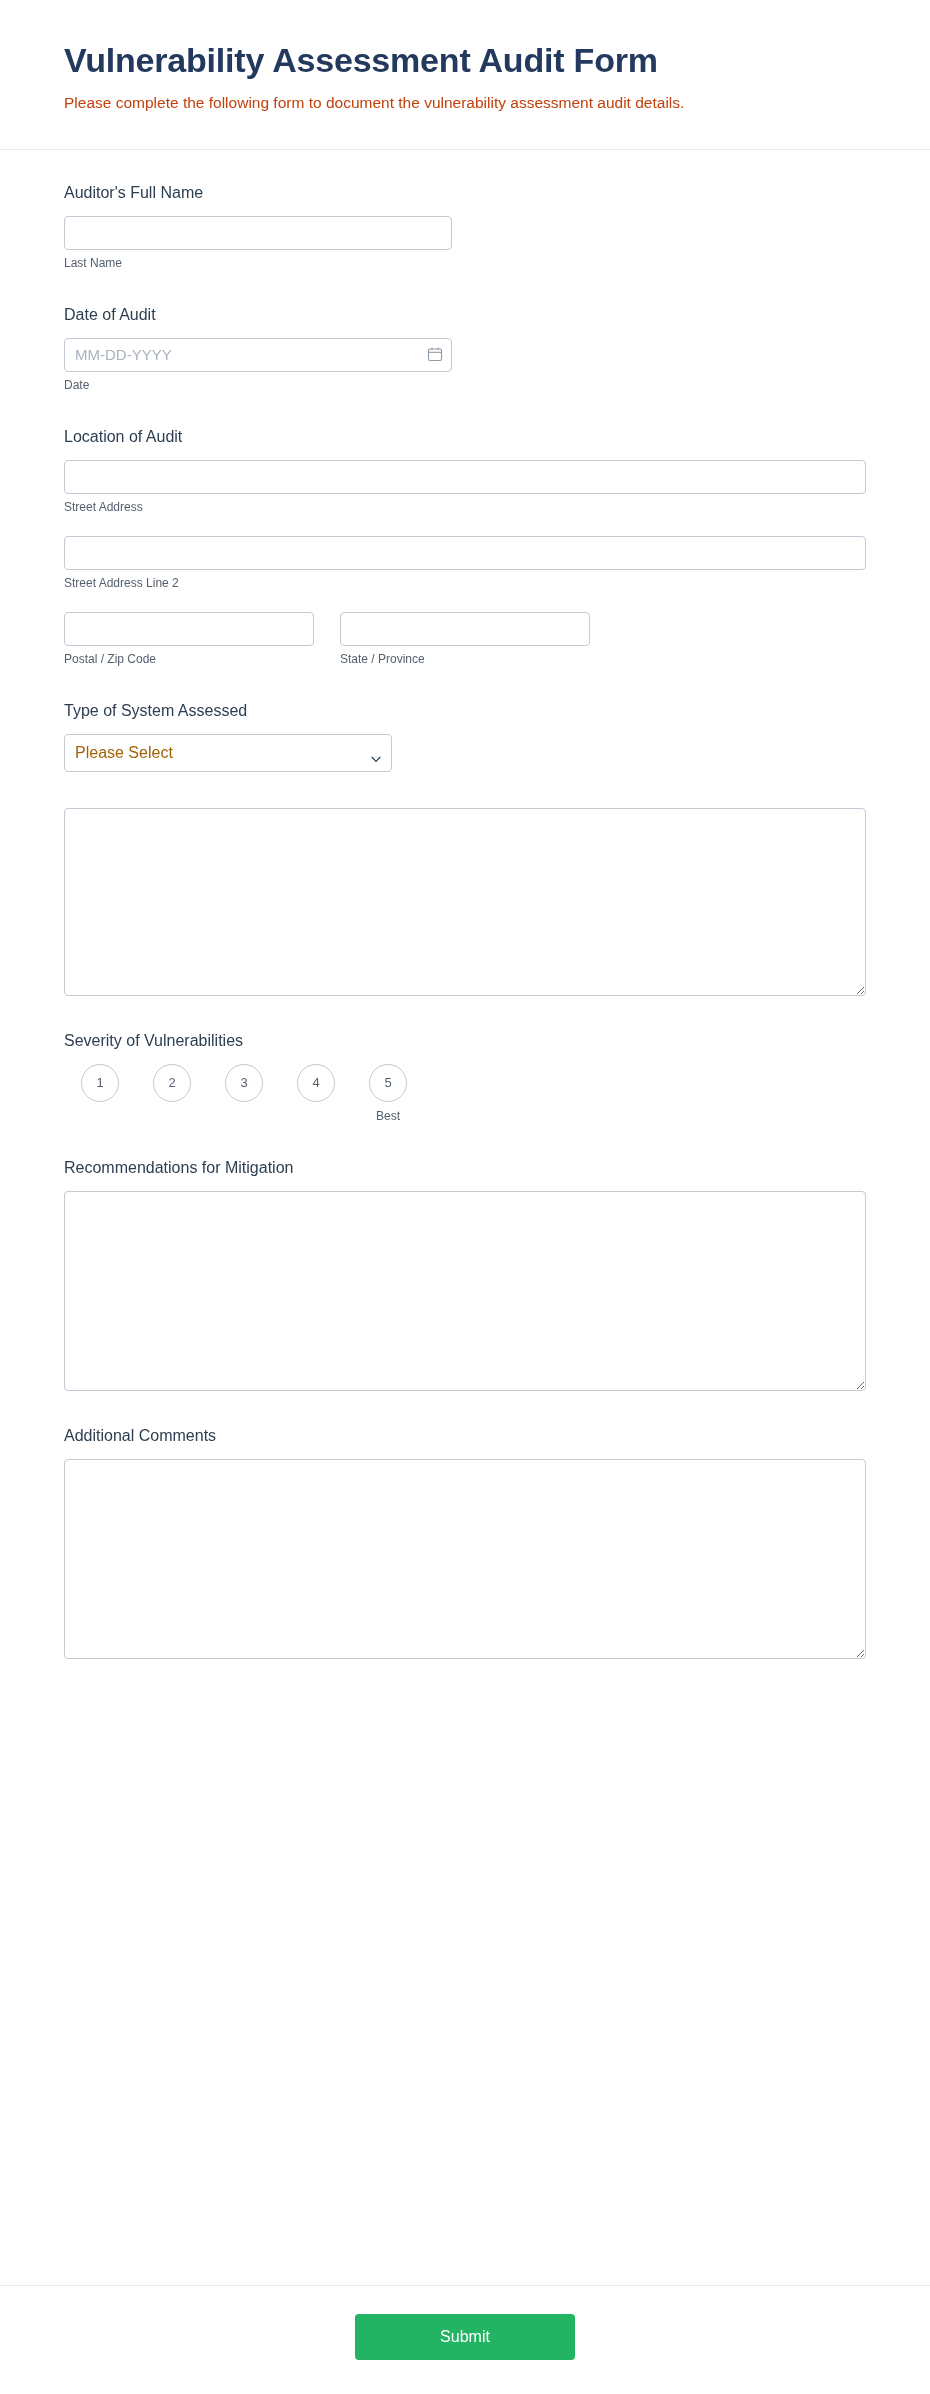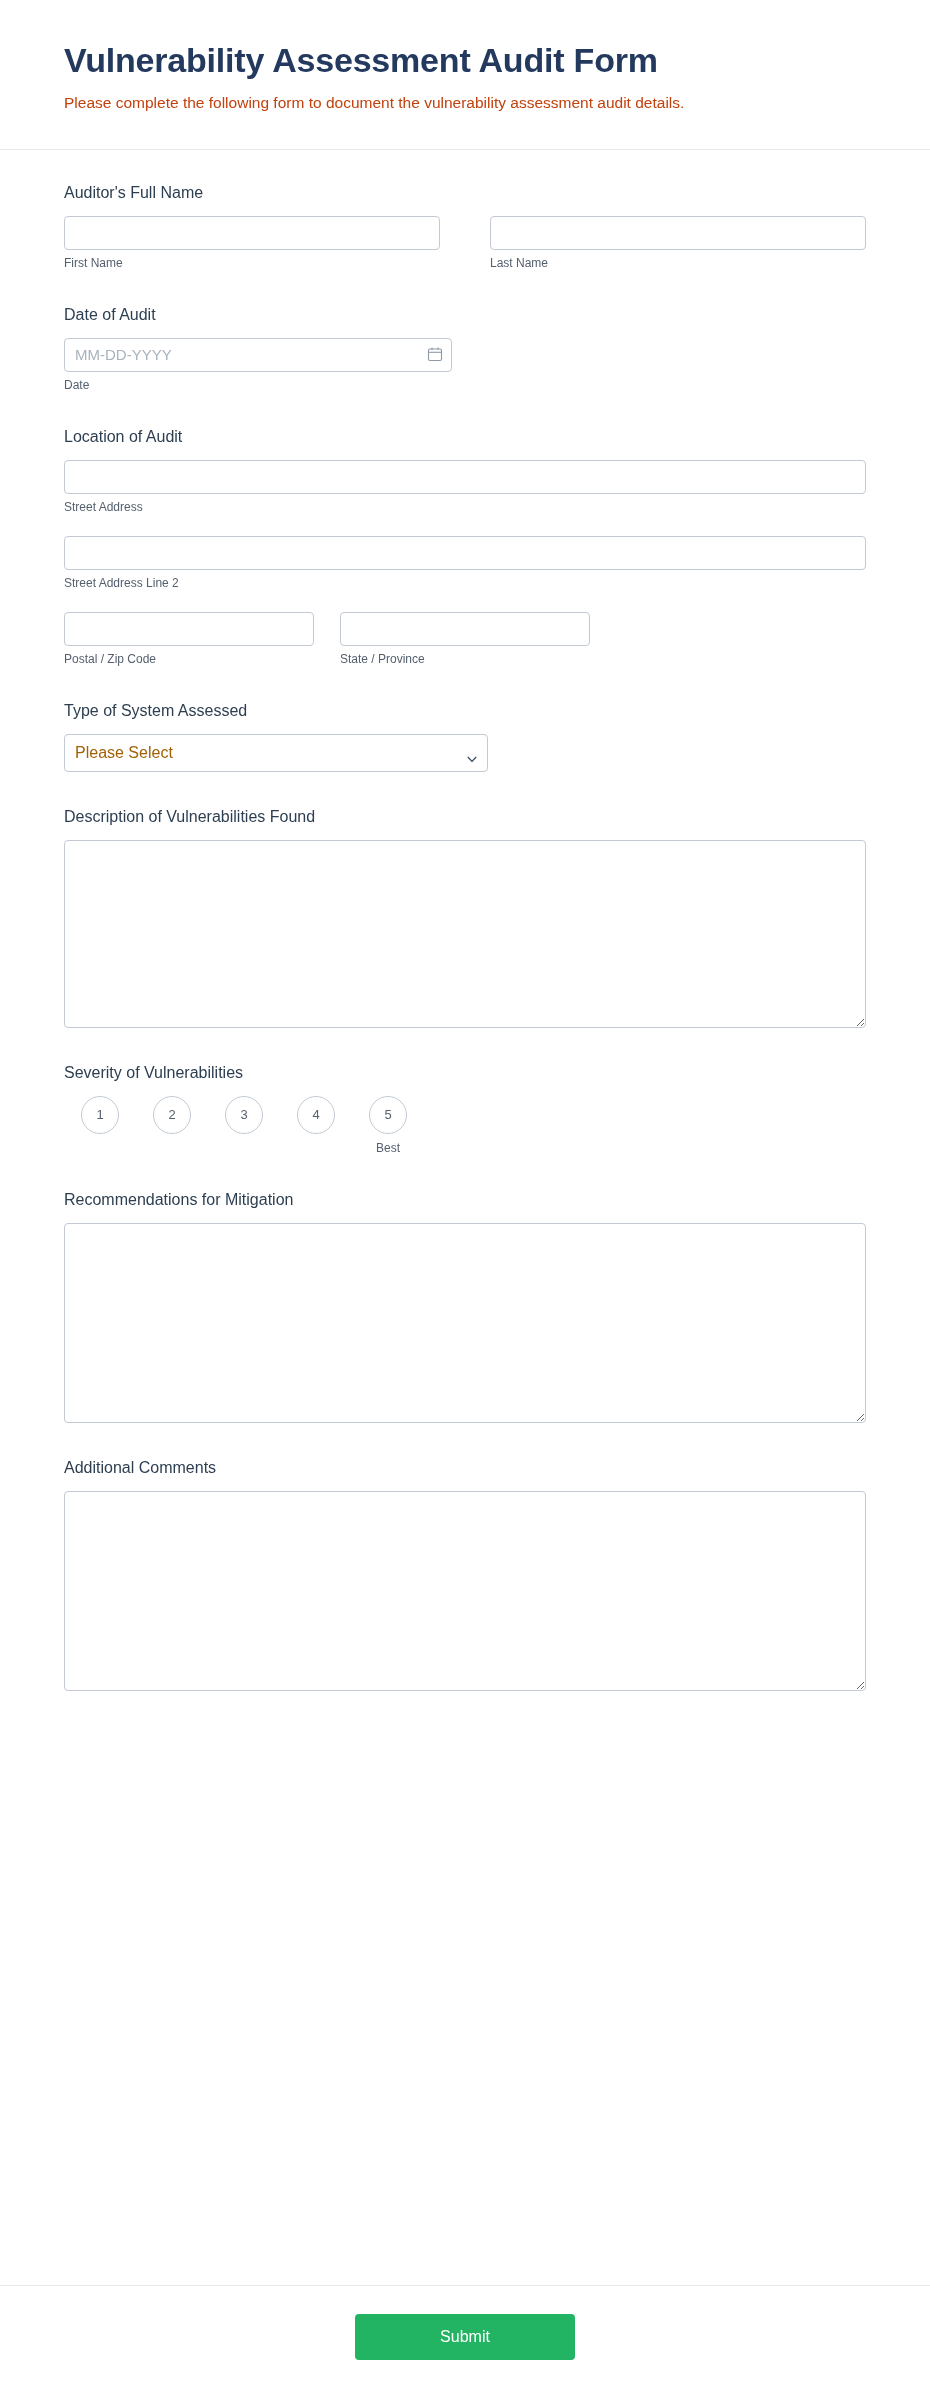--- a/index.html
+++ b/index.html
@@ -85,21 +85,21 @@
     right: 9px; top: 8px;
     width: 16px; height: 16px;
     pointer-events: none;
   }
   
   .addr-full { width: 802px; }
   .addr-thirds { display: flex; margin-top: 22px; }
   .addr-col { width: 250px; }
   .addr-col + .addr-col { margin-left: 26px; }
   
-  .select-wrap { position: relative; width: 424px; }
+  .select-wrap { position: relative; width: 328px; }
   select.select-input {
     height: 38px;
     width: 100%;
     padding: 6px 30px 6px 10px;
     -webkit-appearance: none;
     appearance: none;
     font-size: 16px;
   }
   .chev {
     position: absolute;
@@ -165,24 +165,20 @@
     <p class="form-subtitle">Please complete the following form to document the vulnerability assessment audit details.</p>
   </div>
 
   <div class="form-body">
 
     <div class="field-block">
       <div class="field-label">Auditor's Full Name</div>
       <div class="row">
         <div class="col-half">
           <input class="text-input" type="text" placeholder="" style="">
-          <div class="sublabel">First Name</div>
-        </div>
-        <div class="col-half">
-          <input class="text-input" type="text" placeholder="" style="">
           <div class="sublabel">Last Name</div>
         </div>
       </div>
     </div>
 
     <div class="field-block">
       <div class="field-label">Date of Audit</div>
       <div class="date-wrap">
         <input class="text-input date-input" type="text" placeholder="MM-DD-YYYY" style="">
         <span class="cal-icon">
@@ -228,21 +224,20 @@
         </select>
         <span class="chev">
           <svg width="10" height="7" viewBox="0 0 10 7">
             <polyline points="0.8,1 5,5.4 9.2,1" fill="none" stroke="#34495e" stroke-width="1.3"></polyline>
           </svg>
         </span>
       </div>
     </div>
 
     <div class="field-block">
-      <div class="field-label">Description of Vulnerabilities Found</div>
       <textarea class="text-area ta-short" placeholder="" style=""></textarea>
     </div>
 
     <div class="field-block">
       <div class="field-label">Severity of Vulnerabilities</div>
       <div class="scale-row">
         <div class="scale-item">
           <div class="scale-circle">1</div>
           <div class="scale-caption"></div>
         </div>

